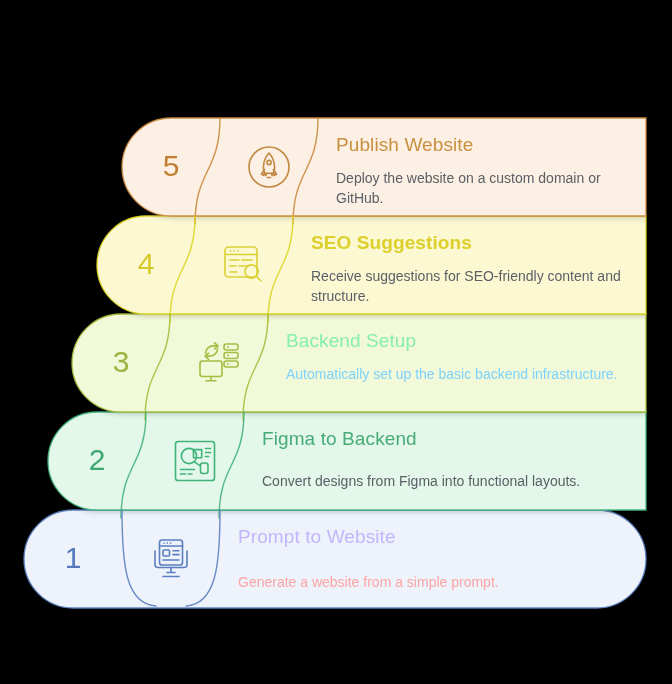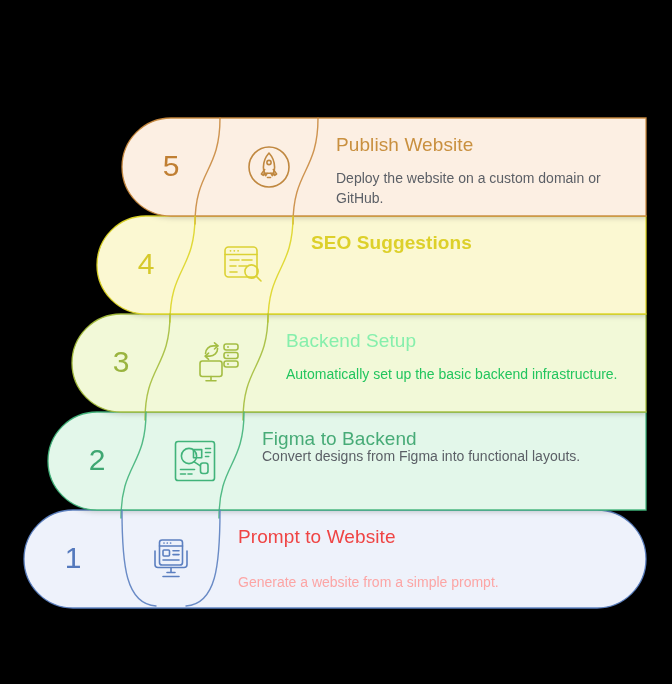--- a/index.html
+++ b/index.html
@@ -159,66 +159,67 @@
       <circle cx="18.3" cy="13.8" r="0.9" fill="#dbd134" stroke="none"></circle>
       <circle cx="22.1" cy="13.8" r="0.9" fill="#dbd134" stroke="none"></circle>
       <path d="M14 23h9M26 23h10"></path>
       <path d="M14 29h6M23 29h8"></path>
       <path d="M14 35h7"></path>
       <circle cx="35.5" cy="34.5" r="6.6"></circle>
       <path d="M40.4 39.4 45 44"></path>
         </svg>
       </div>
       <div class="row-title" style="left: 311px; top: 233px; color: rgb(221, 208, 42); font-weight: bold;">SEO Suggestions</div>
+      <div class="row-desc" style="left: 311px; top: 266px; color: rgb(91, 95, 102); width: 317px;">Receive suggestions for SEO-friendly content and structure.</div>
       <div class="row-num" style="left: 91px; top: 347px; color: rgb(154, 180, 63);">3</div>
       <div class="icon-wrap" style="left: 191px; top: 335px;">
         <svg viewBox="0 0 56 56" fill="none" stroke="#a4bd43" stroke-width="1.6" stroke-linecap="round" stroke-linejoin="round">
       <rect x="33" y="9" width="14" height="6" rx="2.2"></rect>
       <rect x="33" y="17.5" width="14" height="6" rx="2.2"></rect>
       <rect x="33" y="26" width="14" height="6" rx="2.2"></rect>
       <circle cx="37" cy="12" r="0.9" fill="#a4bd43" stroke="none"></circle>
       <circle cx="37" cy="20.5" r="0.9" fill="#a4bd43" stroke="none"></circle>
       <circle cx="37" cy="29" r="0.9" fill="#a4bd43" stroke="none"></circle>
       <path d="M14.5 18.5c0-4.4 3.5-7.6 7.8-7.6h4.3"></path>
       <path d="M23.5 7.8l3.5 3.1-3.5 3.1"></path>
       <path d="M26.6 13.5c0 4.4-3.5 7.6-7.8 7.6h-4.1"></path>
       <path d="M17.6 18.1l-3.5 3.1 3.5 3.1"></path>
       <rect x="9" y="26" width="22" height="15.5" rx="2.4"></rect>
       <path d="M20 41.5v4M15 45.8h10"></path>
         </svg>
       </div>
       <div class="row-title" style="left: 286px; top: 331px; color: #86efac;">Backend Setup</div>
-      <div class="row-desc" style="left: 286px; top: 364px; color: #22c55e; width: 342px;">Automatically set up the basic backend infrastructure.</div>
+      <div class="row-desc" style="left: 286px; top: 364px; color: #7dd3fc; width: 342px;">Automatically set up the basic backend infrastructure.</div>
       <div class="row-num" style="left: 67px; top: 445px; color: rgb(63, 167, 114);">2</div>
       <div class="icon-wrap" style="left: 167px; top: 433px;">
         <svg viewBox="0 0 56 56" fill="none" stroke="#41b37a" stroke-width="1.6" stroke-linecap="round" stroke-linejoin="round">
       <rect x="8.5" y="8.5" width="39" height="39" rx="2.6"></rect>
       <circle cx="22" cy="23" r="7.6"></circle>
       <path d="M26.5 16.6h8.2v8.2h-8.2z"></path>
       <path d="M38.5 15.5h5M38.5 19.5h5M38.5 23.5h3.2"></path>
       <rect x="33.5" y="30" width="7.5" height="10.5" rx="2.4"></rect>
       <path d="M27.2 28.8 33 32.6"></path>
       <path d="M13.5 36.5h14"></path>
       <path d="M13.5 41h5M21 41h4"></path>
         </svg>
       </div>
       <div class="row-title" style="left: 262px; top: 429px; color: rgb(71, 171, 119);">Figma to Backend</div>
-      <div class="row-desc" style="left: 262px; top: 446px; color: rgb(91, 95, 102); width: 366px;">Convert designs from Figma into functional layouts.</div>
+      <div class="row-desc" style="left: 262px; top: 471px; color: rgb(91, 95, 102); width: 366px;">Convert designs from Figma into functional layouts.</div>
       <div class="row-num" style="left: 43px; top: 543px; color: rgb(84, 121, 189);">1</div>
       <div class="icon-wrap" style="left: 143px; top: 531px;">
         <svg viewBox="0 0 56 56" fill="none" stroke="#5b7fc0" stroke-width="1.6" stroke-linecap="round" stroke-linejoin="round">
       <path d="M12 20v13.5c0 1.7 1.4 3 3 3h26c1.7 0 3-1.3 3-3V20"></path>
       <path d="M24 41.5h8M20 45.5h16M28 36.5v5"></path>
       <rect x="16.5" y="9" width="23" height="25" rx="2.6"></rect>
       <path d="M16.5 15h23"></path>
       <circle cx="21" cy="12" r="0.85" fill="#5b7fc0" stroke="none"></circle>
       <circle cx="24.3" cy="12" r="0.85" fill="#5b7fc0" stroke="none"></circle>
       <circle cx="27.6" cy="12" r="0.85" fill="#5b7fc0" stroke="none"></circle>
       <rect x="20" y="19" width="6.5" height="6" rx="1"></rect>
       <path d="M30 19.8h6M30 23.6h6"></path>
       <path d="M20 29h16"></path>
         </svg>
       </div>
-      <div class="row-title" style="left: 238px; top: 527px; color: #ef4444;">Prompt to Website</div>
+      <div class="row-title" style="left: 238px; top: 527px; color: #c4b5fd;">Prompt to Website</div>
       <div class="row-desc" style="left: 238px; top: 572px; color: #fca5a5; width: 390px;">Generate a website from a simple prompt.</div>
     </div>
 
 </div>
 
 </body></html>

